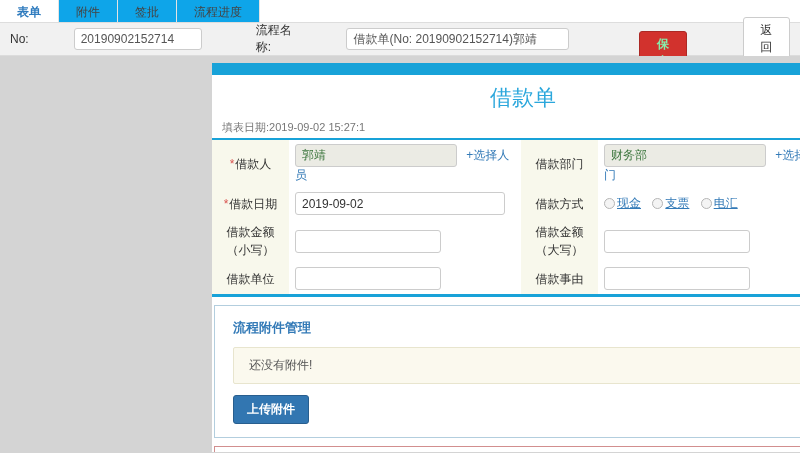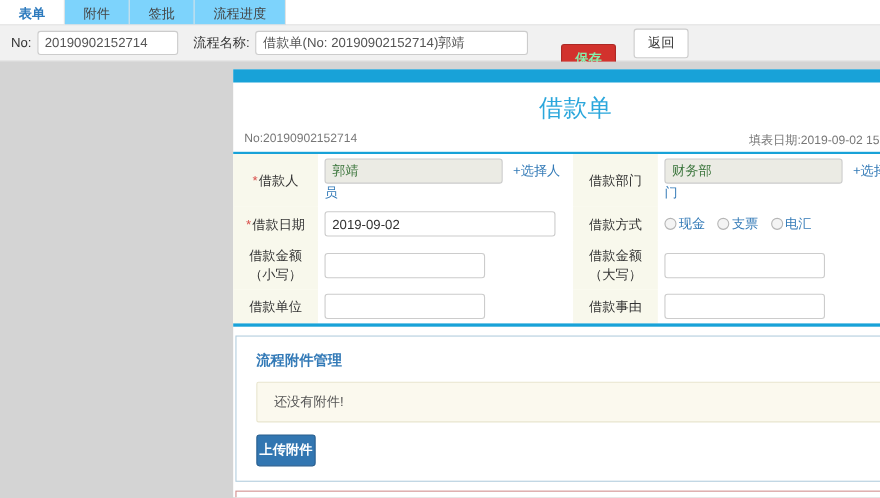--- a/index.html
+++ b/index.html
@@ -1,29 +1,29 @@
 <!DOCTYPE html>
 <html><head>
 <meta charset="utf-8">
 <style>
   * { margin:0; padding:0; box-sizing:border-box; }
   html,body { width:800px; height:453px; overflow:hidden; background:#d4d4d4;
               font-family:"Liberation Sans","DejaVu Sans",sans-serif; font-size:12px; color:#333; }
 
   
   .tabbar { height:23px; background:#fff; border-bottom:1px solid #ddd; display:flex; align-items:stretch; }
-  .tab { padding:4px 17px 0; font-size:12px; color:#444; background:#7dd3fc;
+  .tab { padding:4px 17px 0; font-size:12px; color:#444; background:#0ea5e9;
          border-right:1px solid #e3e3e3; cursor:pointer; }
   .tab:first-child { background:#fff; }
   .tab.active { color:#2e7bbe; font-weight:bold; background:#fff; }
   .tabbar .filler { flex:1; background:#fff; }
 
   
   .toolbar { height:33px; background:#f1f1f1; border-bottom:1px solid #dcdcdc;
-             display:flex; align-items:center; padding:0 10px; }
+             display:flex; align-items:center; padding:0 10px;gap:40px; }
   .toolbar label { margin-right:5px; color:#333; }
   .txt { height:22px; border:1px solid #ccc; border-radius:3px; padding:0 6px;
          font-size:12px; color:#555; background:#fff; font-family:inherit; }
   #no-input { width:128px; margin-right:14px; }
   #name-input { width:248px; }
   .btn { font-size:12px; padding:4px 12px; border-radius:3px; cursor:pointer; font-family:inherit; }
   .btn-save { margin-left:30px; background:#d2322d; border:1px solid #ac2925; color:#86efac; font-weight:bold;margin-top:28px; }
   .btn-next { margin-left:20px; background:#428bca; border:1px solid #357ebd; color:#fff; font-weight:bold; }
   .btn-back { margin-left:16px; background:#fff; border:1px solid #ccc; color:#333; }
 
@@ -41,35 +41,35 @@
   td.lbl { background:#f8f8ec; width:77px; text-align:center; color:#333; line-height:1.5;margin-top:32px; }
   td.fld-l { width:232px; }
   .req { color:#d9534f; margin-right:1px; }
   .f { height:23px; border:1px solid #ccc; border-radius:3px; padding:0 6px;
        font-size:12px; color:#333; font-family:inherit; }
   .f-ro { background:#ebebe4; color:#3c763d; width:162px; }
   .f-date { width:210px; }
   .f-mid { width:146px; }
   a.sel-link { color:#337ab7; text-decoration:none; margin-left:6px; cursor:pointer; }
   .radio-group { color:#337ab7; }
-  .radio-item { margin-right:8px; cursor:pointer; white-space:nowrap; }
+  .radio-item { margin-right:8px; cursor:pointer; white-space:nowrap;text-decoration:underline; }
   .radio-dot { display:inline-block; width:11px; height:11px; border:1px solid #b5b5b5;
                border-radius:50%; background:#f4f4f4; vertical-align:-2px; margin-right:2px; }
   .form-bottom { border-bottom:3px solid #18a2d8; }
 
   
   .section { margin:8px 2px 0; background:#fff; }
   .sec-attach { border:1px solid #b3cede; padding-bottom:13px; }
   .sec-approve { border:1px solid #d28f8f; min-height:230px; }
   .sec-h { font-size:13px; font-weight:bold; margin:13px 18px 10px; }
   .sec-h.blue { color:#337ab7; }
   .alert { margin:0 18px; background:#fbf9ee; border:1px solid #e8e5ce; border-radius:2px;
            padding:9px 15px; color:#555; }
   .btn-upload { margin:11px 18px 0; background:#3276b1; border:1px solid #285e8e; color:#fff;
-                font-weight:bold; border-radius:3px; padding:5px 2px; font-size:12px; cursor:pointer; }
+                font-weight:bold; border-radius:3px; padding:5px 13px; font-size:12px; cursor:pointer; }
 </style>
 </head>
 <body>
 
 <div class="tabbar">
   <div class="tab active">表单</div>
   <div class="tab">附件</div>
   <div class="tab">签批</div>
   <div class="tab">流程进度</div>
   <div class="filler"></div>
@@ -82,21 +82,20 @@
   <input id="name-input" class="txt" type="text" value="借款单(No: 20190902152714)郭靖" style="">
   <button class="btn btn-save">保存</button>
   <button class="btn btn-back">返回</button>
 </div>
 
 <div class="content">
   <div class="panel">
     <div class="panel-topbar"></div>
     <h1 class="panel-title">借款单</h1>
     <div class="panel-meta">
-      <span>No:20190902152714</span>
       <span>填表日期:2019-09-02 15:27:1</span>
     </div>
 
     <table class="form-table">
       <tbody>
           <tr>
         <td class="lbl">
           <span class="req">*</span><span>借款人</span>
         </td>
         <td class="fld-l">

